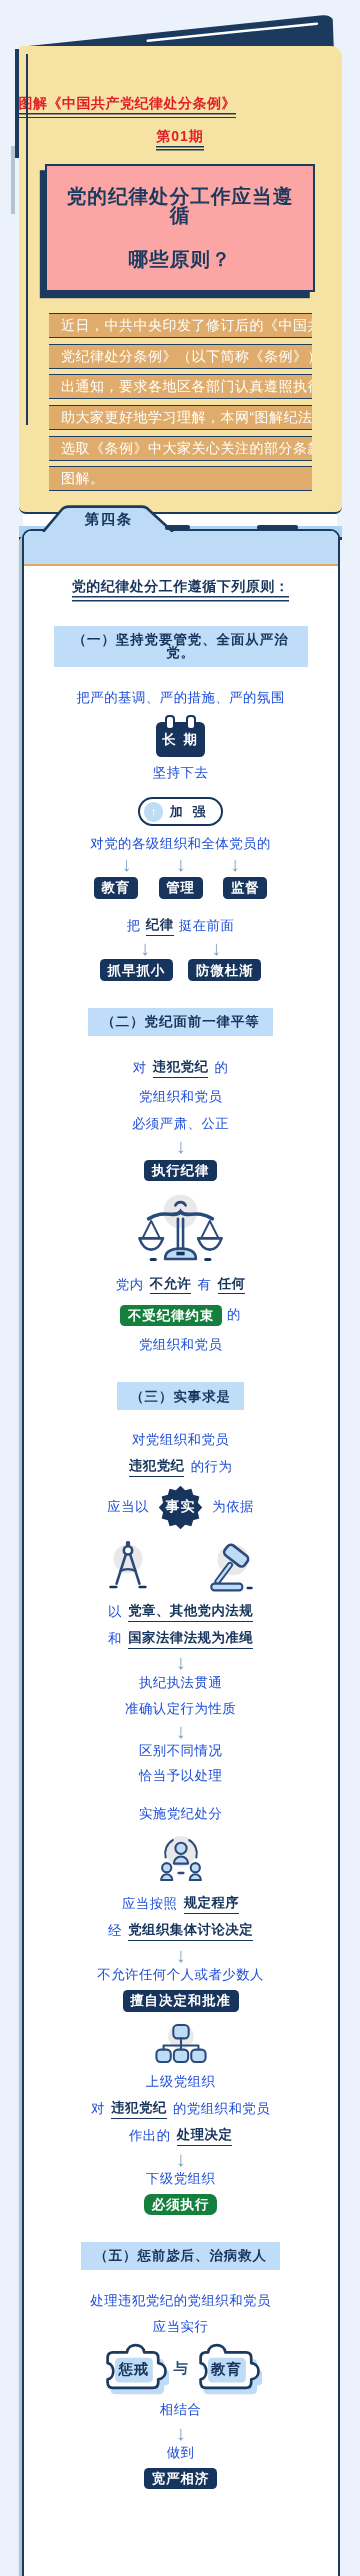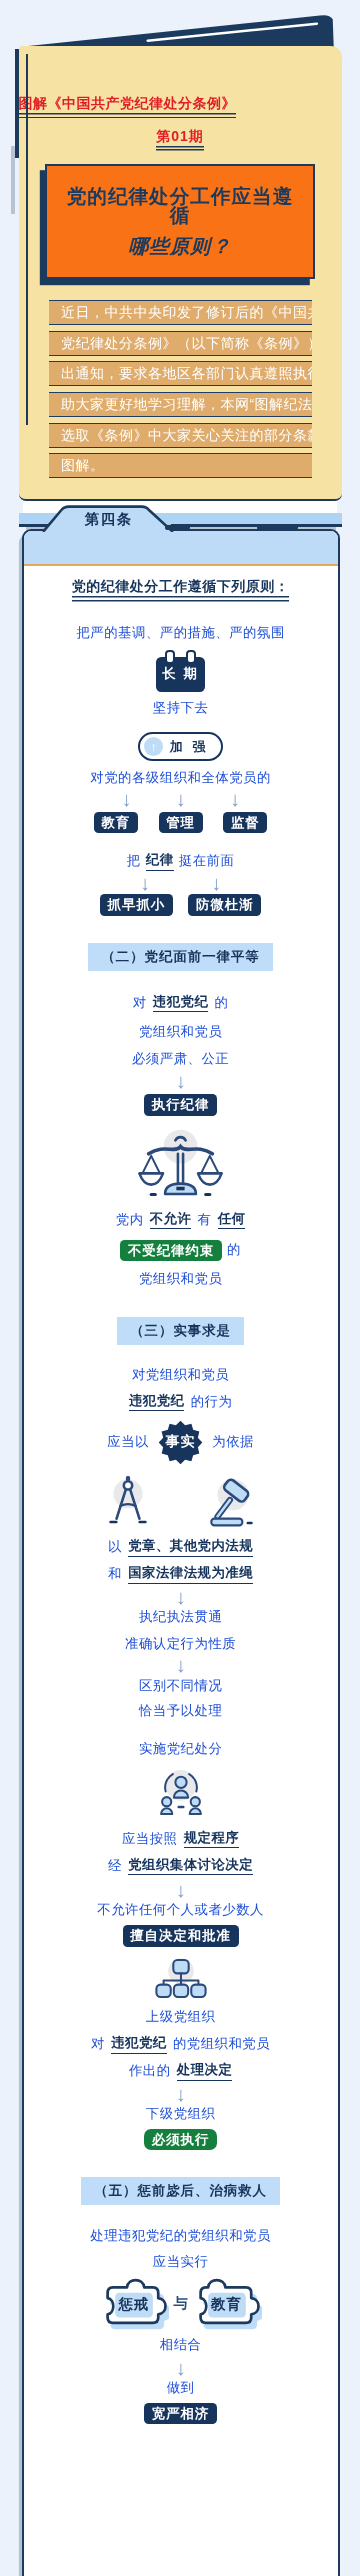--- a/index.html
+++ b/index.html
@@ -21,25 +21,25 @@
   }
   .yellow::before{content:"";position:absolute;left:7.7px;top:8.2px;width:1.5px;height:371px;background:#1B3A5E;}
   .series{display:block;text-align:center;margin:0 auto;width:fit-content;
     color:#E11E26;font-size:14px;font-weight:800;letter-spacing:0.5px;}
   .du{display:inline-block;padding-bottom:5.2px;
     background-image:linear-gradient(#1B3A5E,#1B3A5E),linear-gradient(#1B3A5E,#1B3A5E);
     background-size:100% 1.5px,100% 1.5px;background-position:0 100%,0 calc(100% - 3.6px);
     background-repeat:no-repeat,no-repeat;}
   .issue{display:block;margin:9.3px auto 0;width:fit-content;color:#E11E26;font-size:14px;font-weight:800;letter-spacing:1px;}
   .title-box{
-    width:229px;margin:13.4px auto 0;background:#f97316;border:2.1px solid #1B3A5E;
+    width:229px;margin:13.4px auto 0;background:#fca5a5;border:2.1px solid #1B3A5E;
     box-shadow:-5.2px 6.2px 0 #1B3A5E;padding:20.6px 18.5px;text-align:center;
   }
   .title-line{display:block;color:#1B3A5E;font-size:19.6px;font-weight:900;letter-spacing:1px;line-height:1.0;}
-  .title-line + .title-line{margin-top:11px;font-style:italic;}
+  .title-line + .title-line{margin-top:24px;}
   .intro{margin:20.6px 30px 0;}
   .stripe{
     background:#DFAC6C;border-top:1.5px solid #1F3C63;border-bottom:1.5px solid #1F3C63;
     color:#FFFFFF;font-size:14px;font-weight:500;letter-spacing:0.5px;
     height:23px;line-height:23px;padding:0 12.4px;margin-bottom:5.7px;
     white-space:nowrap;overflow:hidden;text-align:left;
   }
   .stripe:last-child{margin-bottom:0;}
   .white-strip{height:12.4px;background:#FFFFFF;width:calc(100% - 9.3px);margin:0 auto;}
   .blue-strip{height:10.3px;background:#AED4F5;}
@@ -136,20 +136,21 @@
     </svg>
     <span>第四条</span>
   </div>
   <div class="c2-body">
     <div class="page-head"></div>
 
     <div class="content">
 
       <span class="big-h du">党的纪律处分工作遵循下列原则：</span>
 
+      <span class="sec-h" style="margin-top:24px;">（一）坚持党要管党、全面从严治党。</span>
       <span class="stmt" style="margin-top:23px;">把严的基调、严的措施、严的氛围</span>
       <div class="cal">
         <span>长 期</span>
       </div>
       <span class="stmt" style="margin-top:8.2px;">坚持下去</span>
       <div class="pill" style="margin-top:15.5px;">
         <span class="pill-circ">↑</span>
         <span class="pill-label">加 强</span>
       </div>
       <span class="stmt" style="margin-top:9.3px;">对党的各级组织和全体党员的</span>

